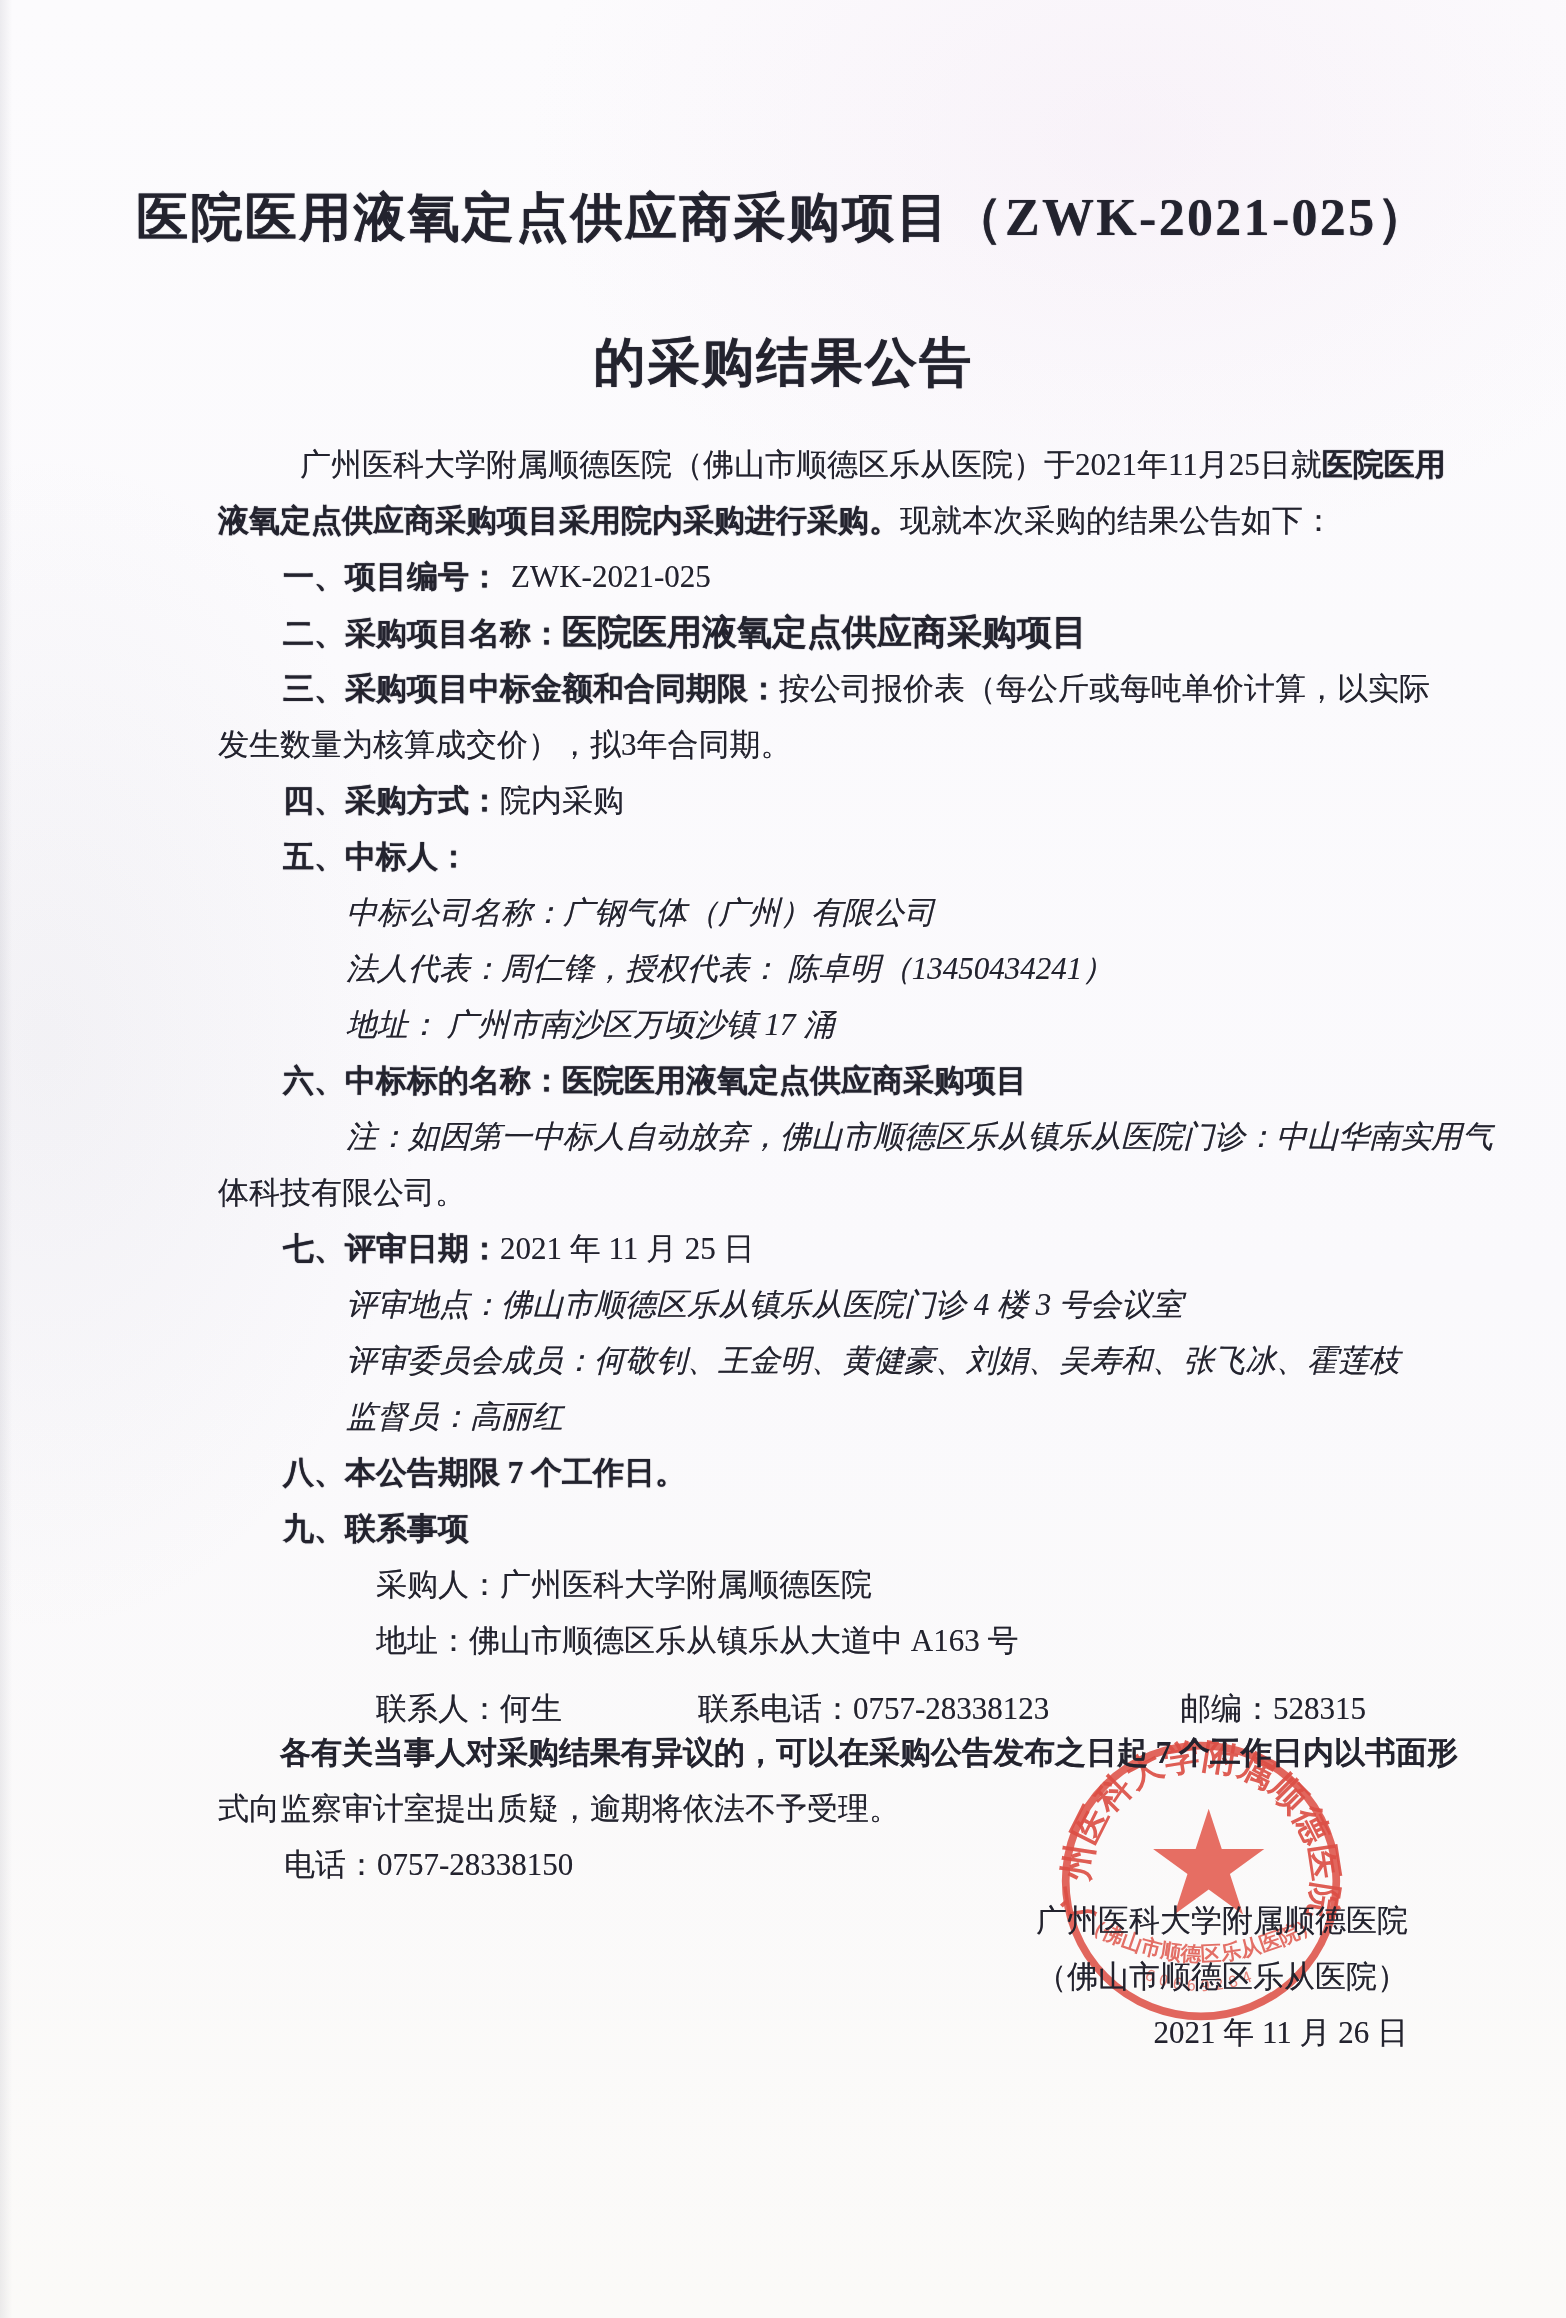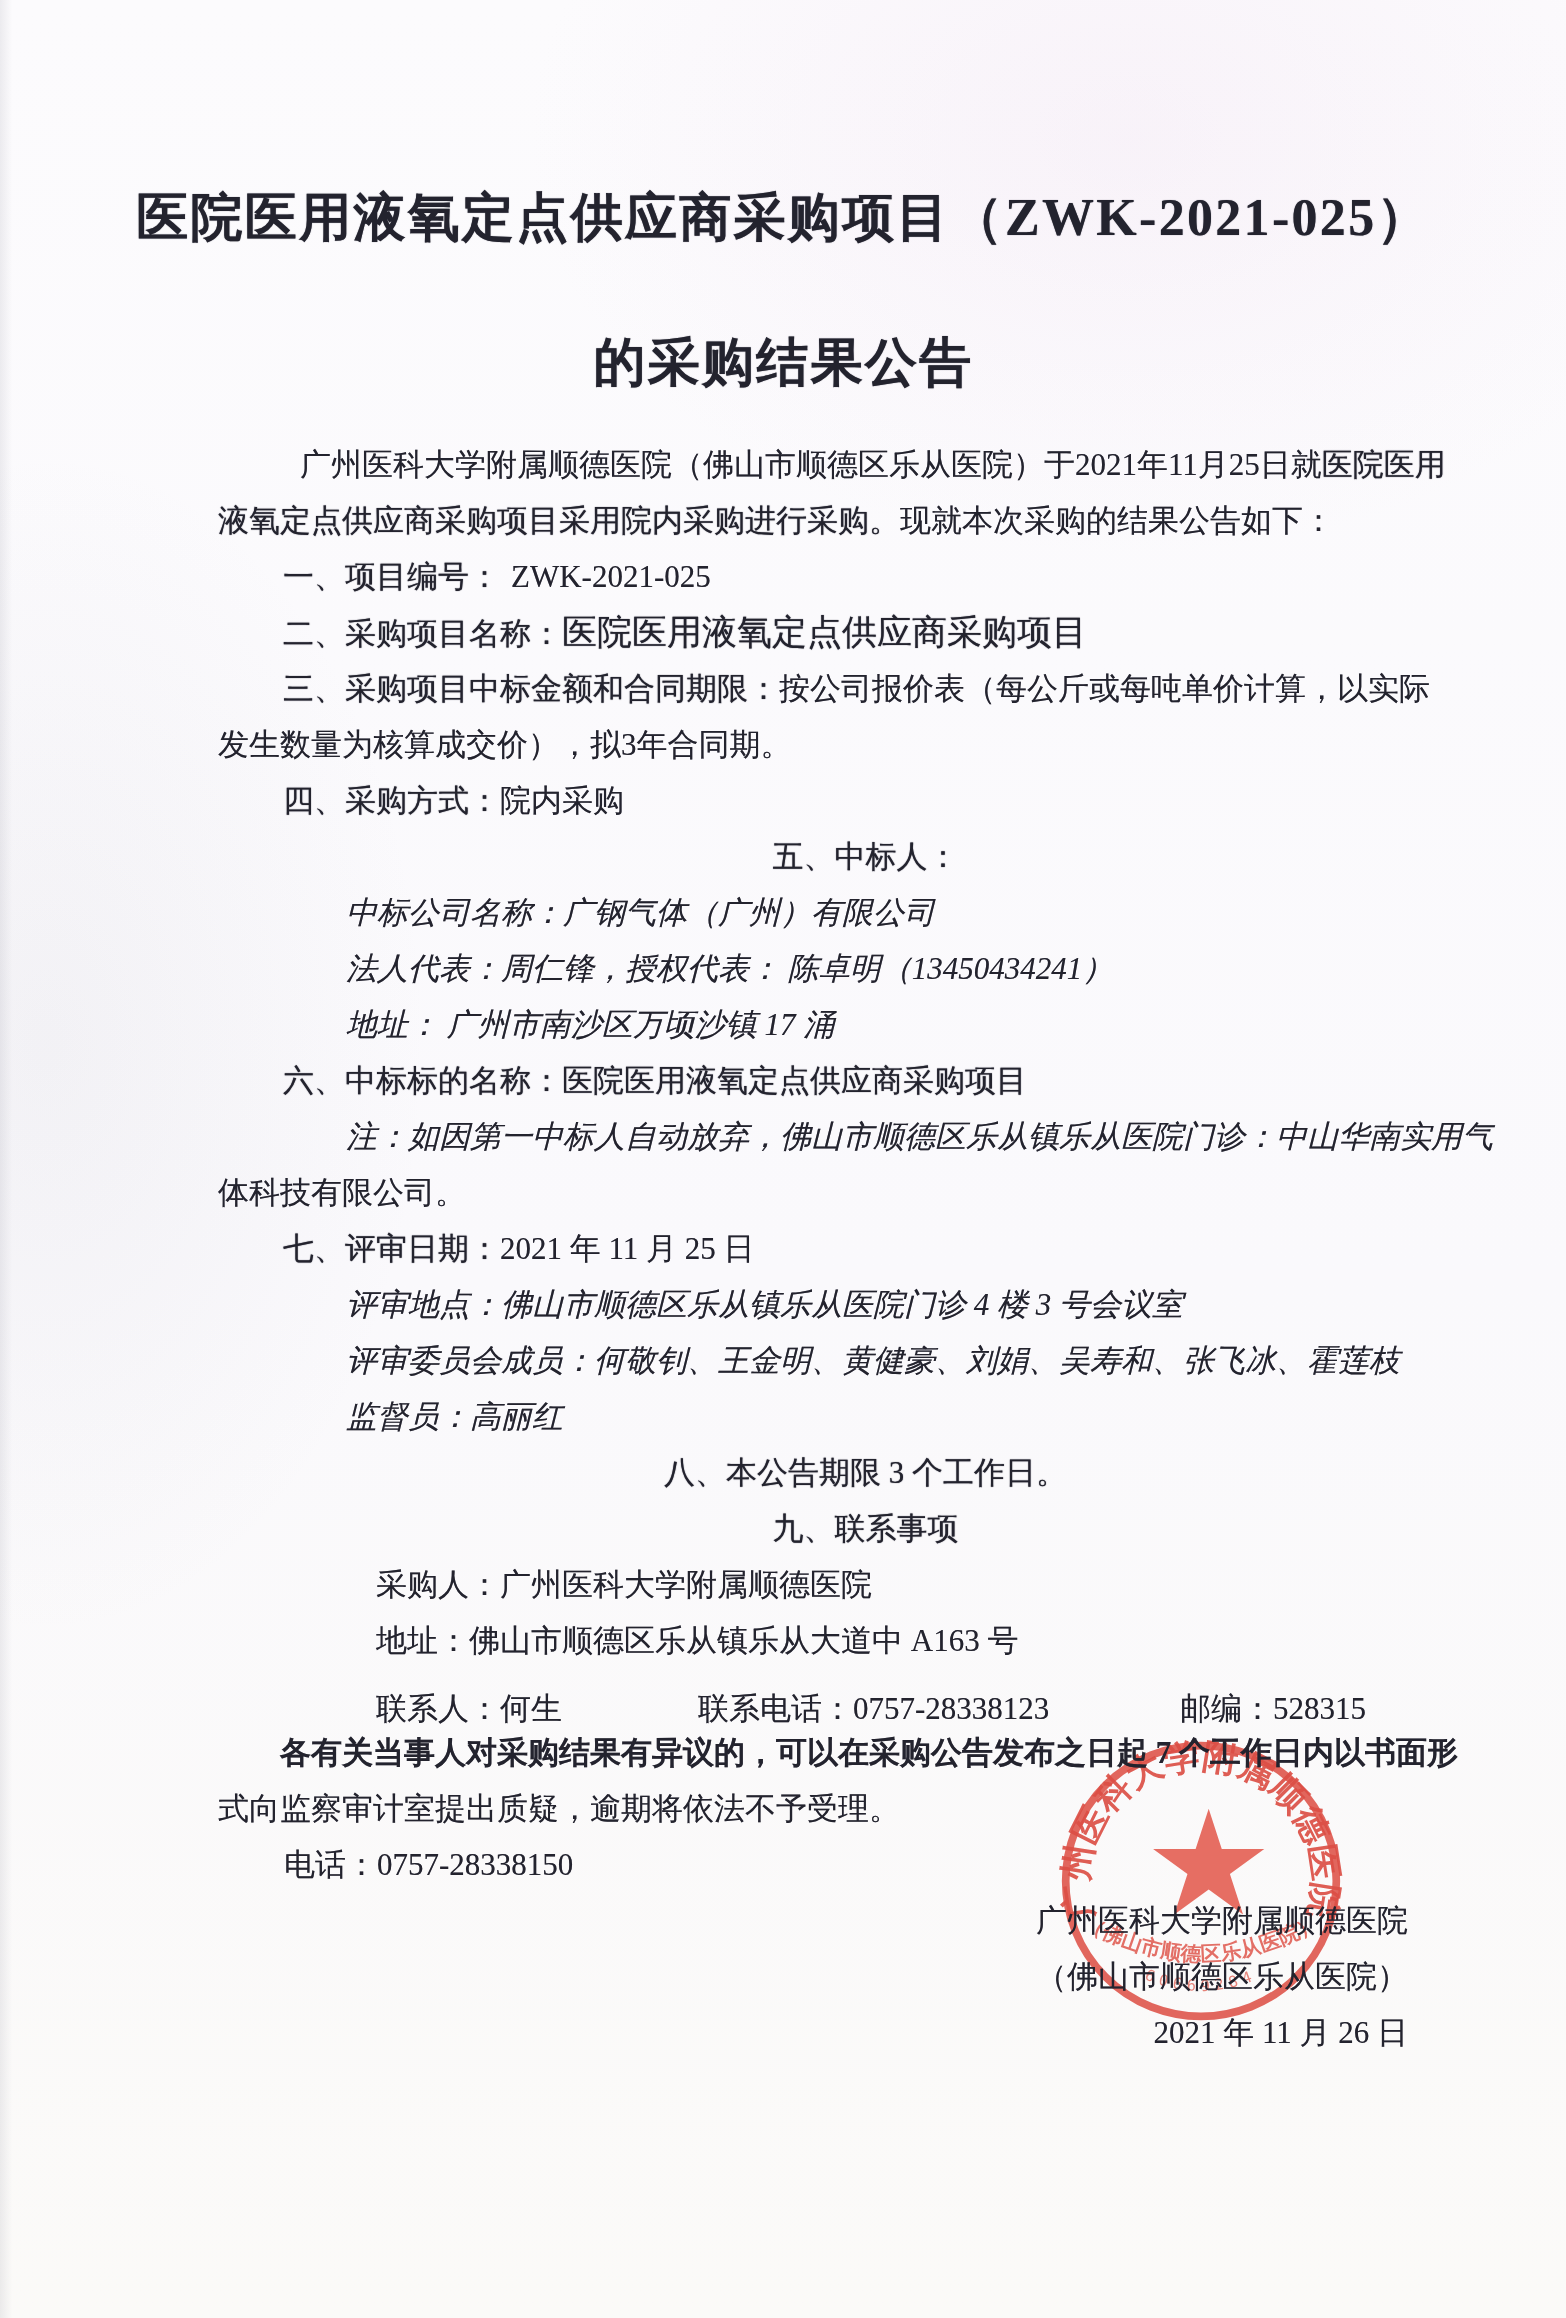--- a/index.html
+++ b/index.html
@@ -21,21 +21,21 @@
     z-index:2;white-space:nowrap;
   }
   #title-line1{top:183px;}
   #title-line2{top:328px;}
   .content{
     position:absolute;left:218px;top:437px;width:1230px;z-index:2;
     font-size:31px;
   }
   .line{height:56px;line-height:56px;white-space:nowrap;
     text-shadow:0 0 0.6px rgba(35,35,52,.5);}
-  .b{font-weight:400;text-shadow:0 0 1.1px rgba(28,28,44,.78);text-align:center;}
+  .b{font-weight:700;text-shadow:0 0 1.1px rgba(28,28,44,.78);}
   .big{font-size:35px;}
   .ind-para{padding-left:82px;}
   .ind-1{padding-left:65px;}
   .ind-2{padding-left:128px;font-style:italic;}
   .ind-3{padding-left:158px;}
   .ind-close{padding-left:62px;font-weight:bold;}
   .ind-tel{padding-left:66px;}
   .gap-sm{margin-left:11px;}
   .contact-line{position:relative;}
   .contact-line span{position:absolute;top:12px;}
@@ -85,21 +85,21 @@
 
     <div class="line ind-1"><span class="b">六、中标标的名称：</span><span class="b">医院医用液氧定点供应商采购项目</span></div>
     <div class="line ind-2">注：如因第一中标人自动放弃，佛山市顺德区乐从镇乐从医院门诊：中山华南实用气</div>
     <div class="line">体科技有限公司。</div>
 
     <div class="line ind-1"><span class="b">七、评审日期：</span><span>2021 年 11 月 25 日</span></div>
     <div class="line ind-2">评审地点：佛山市顺德区乐从镇乐从医院门诊 4 楼 3 号会议室</div>
     <div class="line ind-2">评审委员会成员：何敬钊、王金明、黄健豪、刘娟、吴寿和、张飞冰、霍莲枝</div>
     <div class="line ind-2">监督员：高丽红</div>
 
-    <div class="line ind-1 b">八、本公告期限 3 个工作日。</div>
+    <div class="line ind-1 b">八、本公告期限 7 个工作日。</div>
 
     <div class="line ind-1 b">九、联系事项</div>
     <div class="line ind-3">采购人：广州医科大学附属顺德医院</div>
     <div class="line ind-3">地址：佛山市顺德区乐从镇乐从大道中 A163 号</div>
     <div class="line contact-line">
       <span class="contact-name">联系人：何生</span>
       <span class="contact-phone">联系电话：0757-28338123</span>
       <span class="contact-post">邮编：528315</span>
     </div>
 

